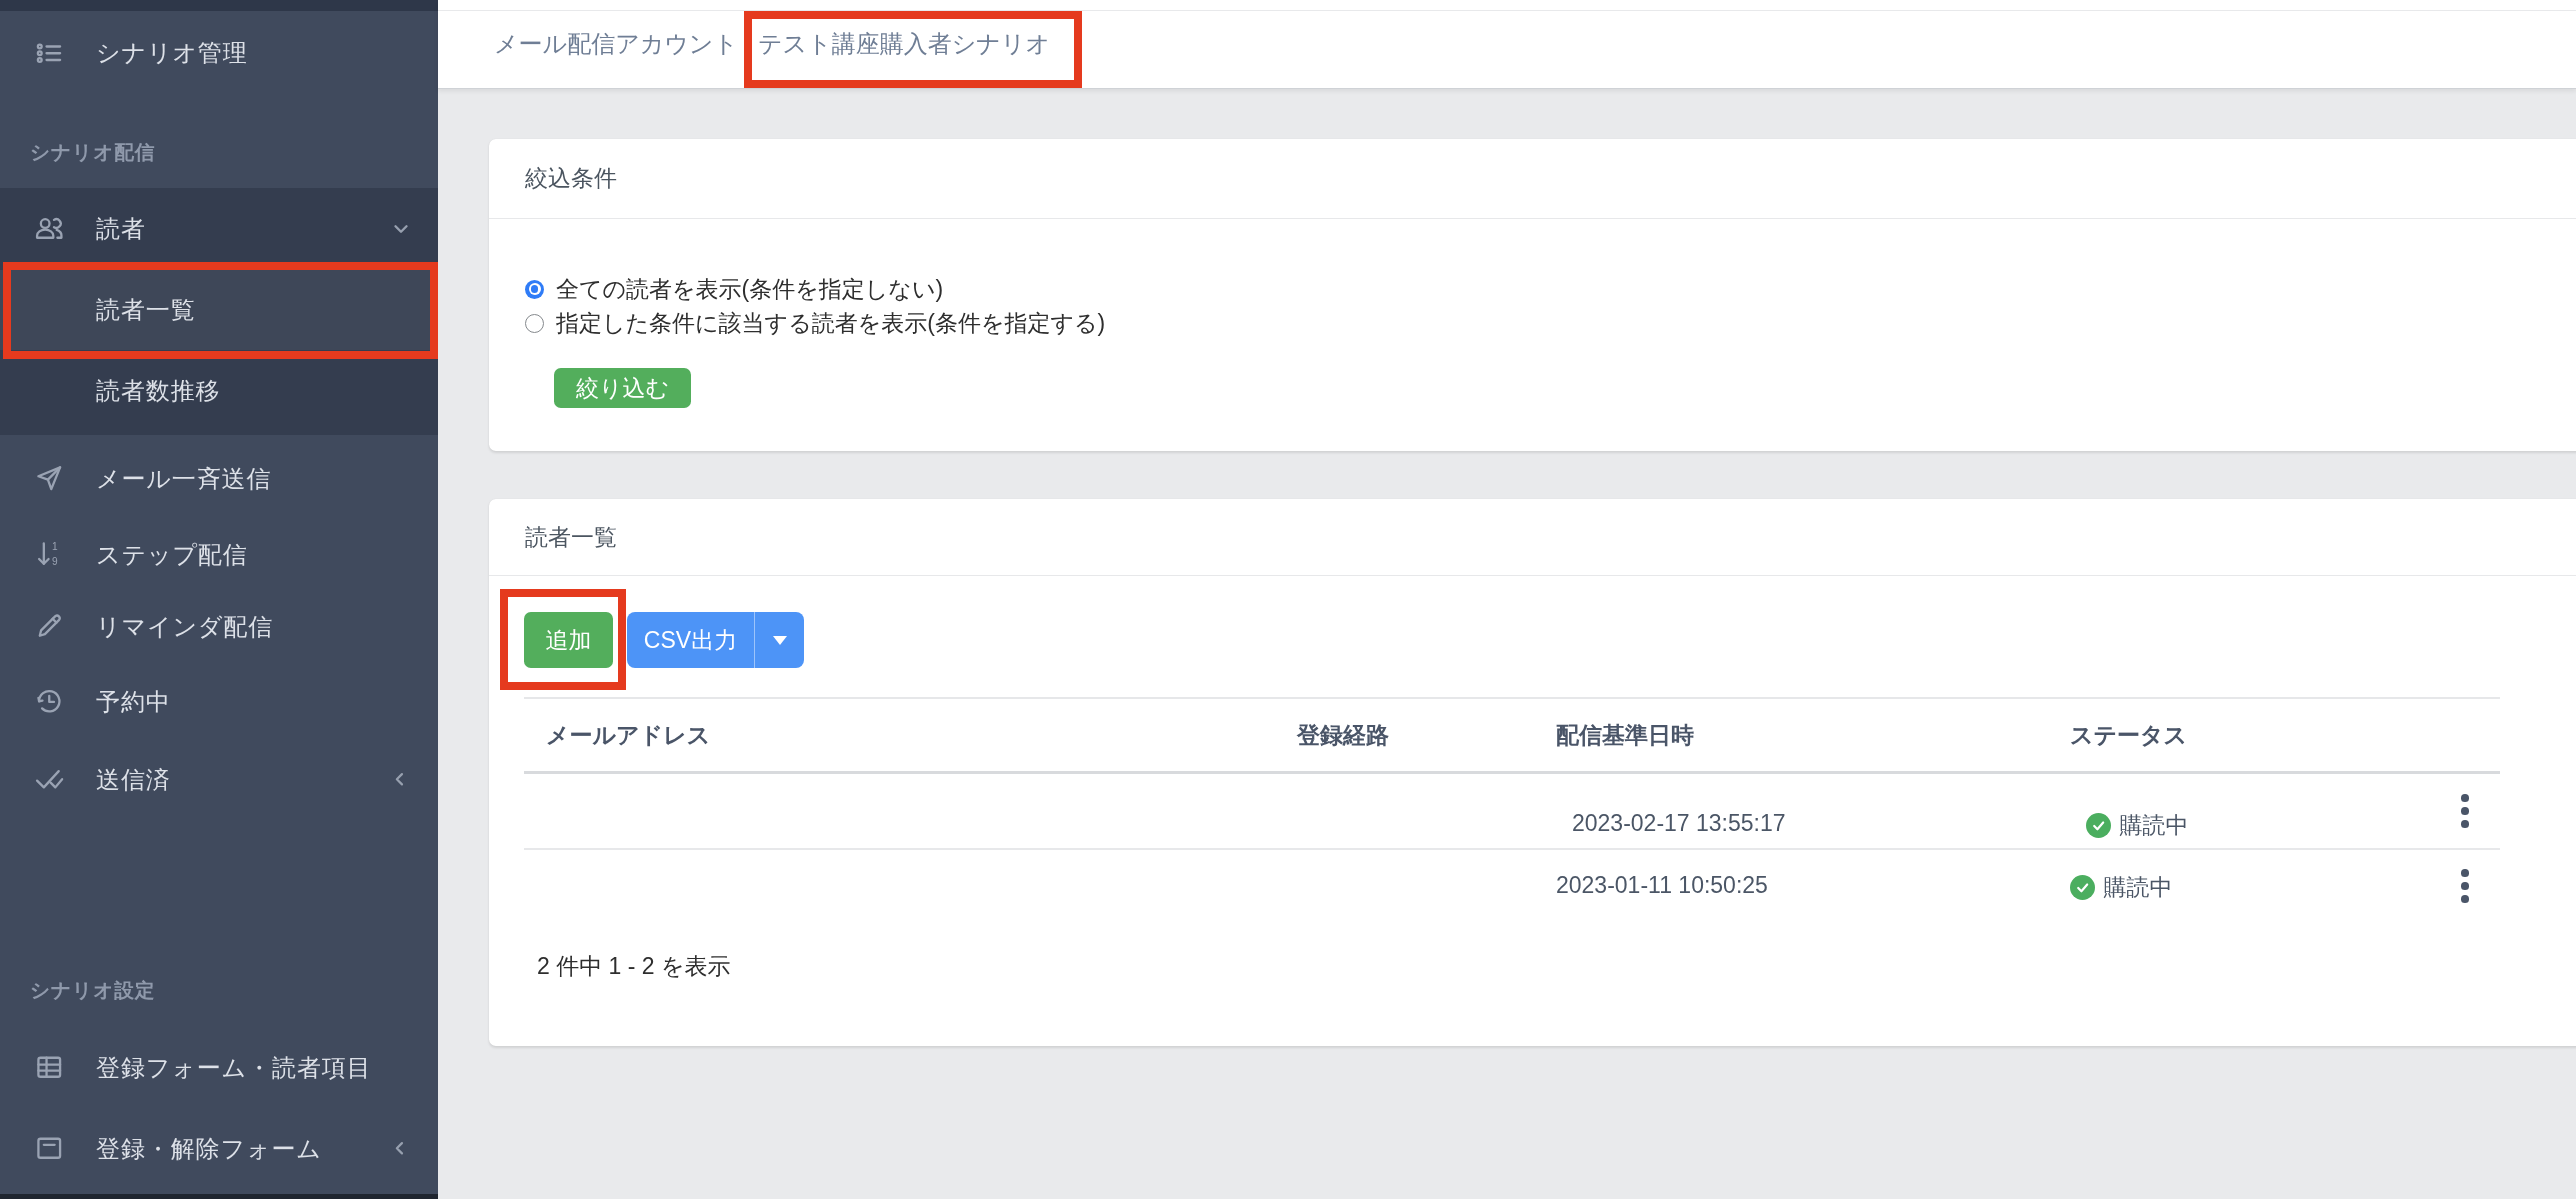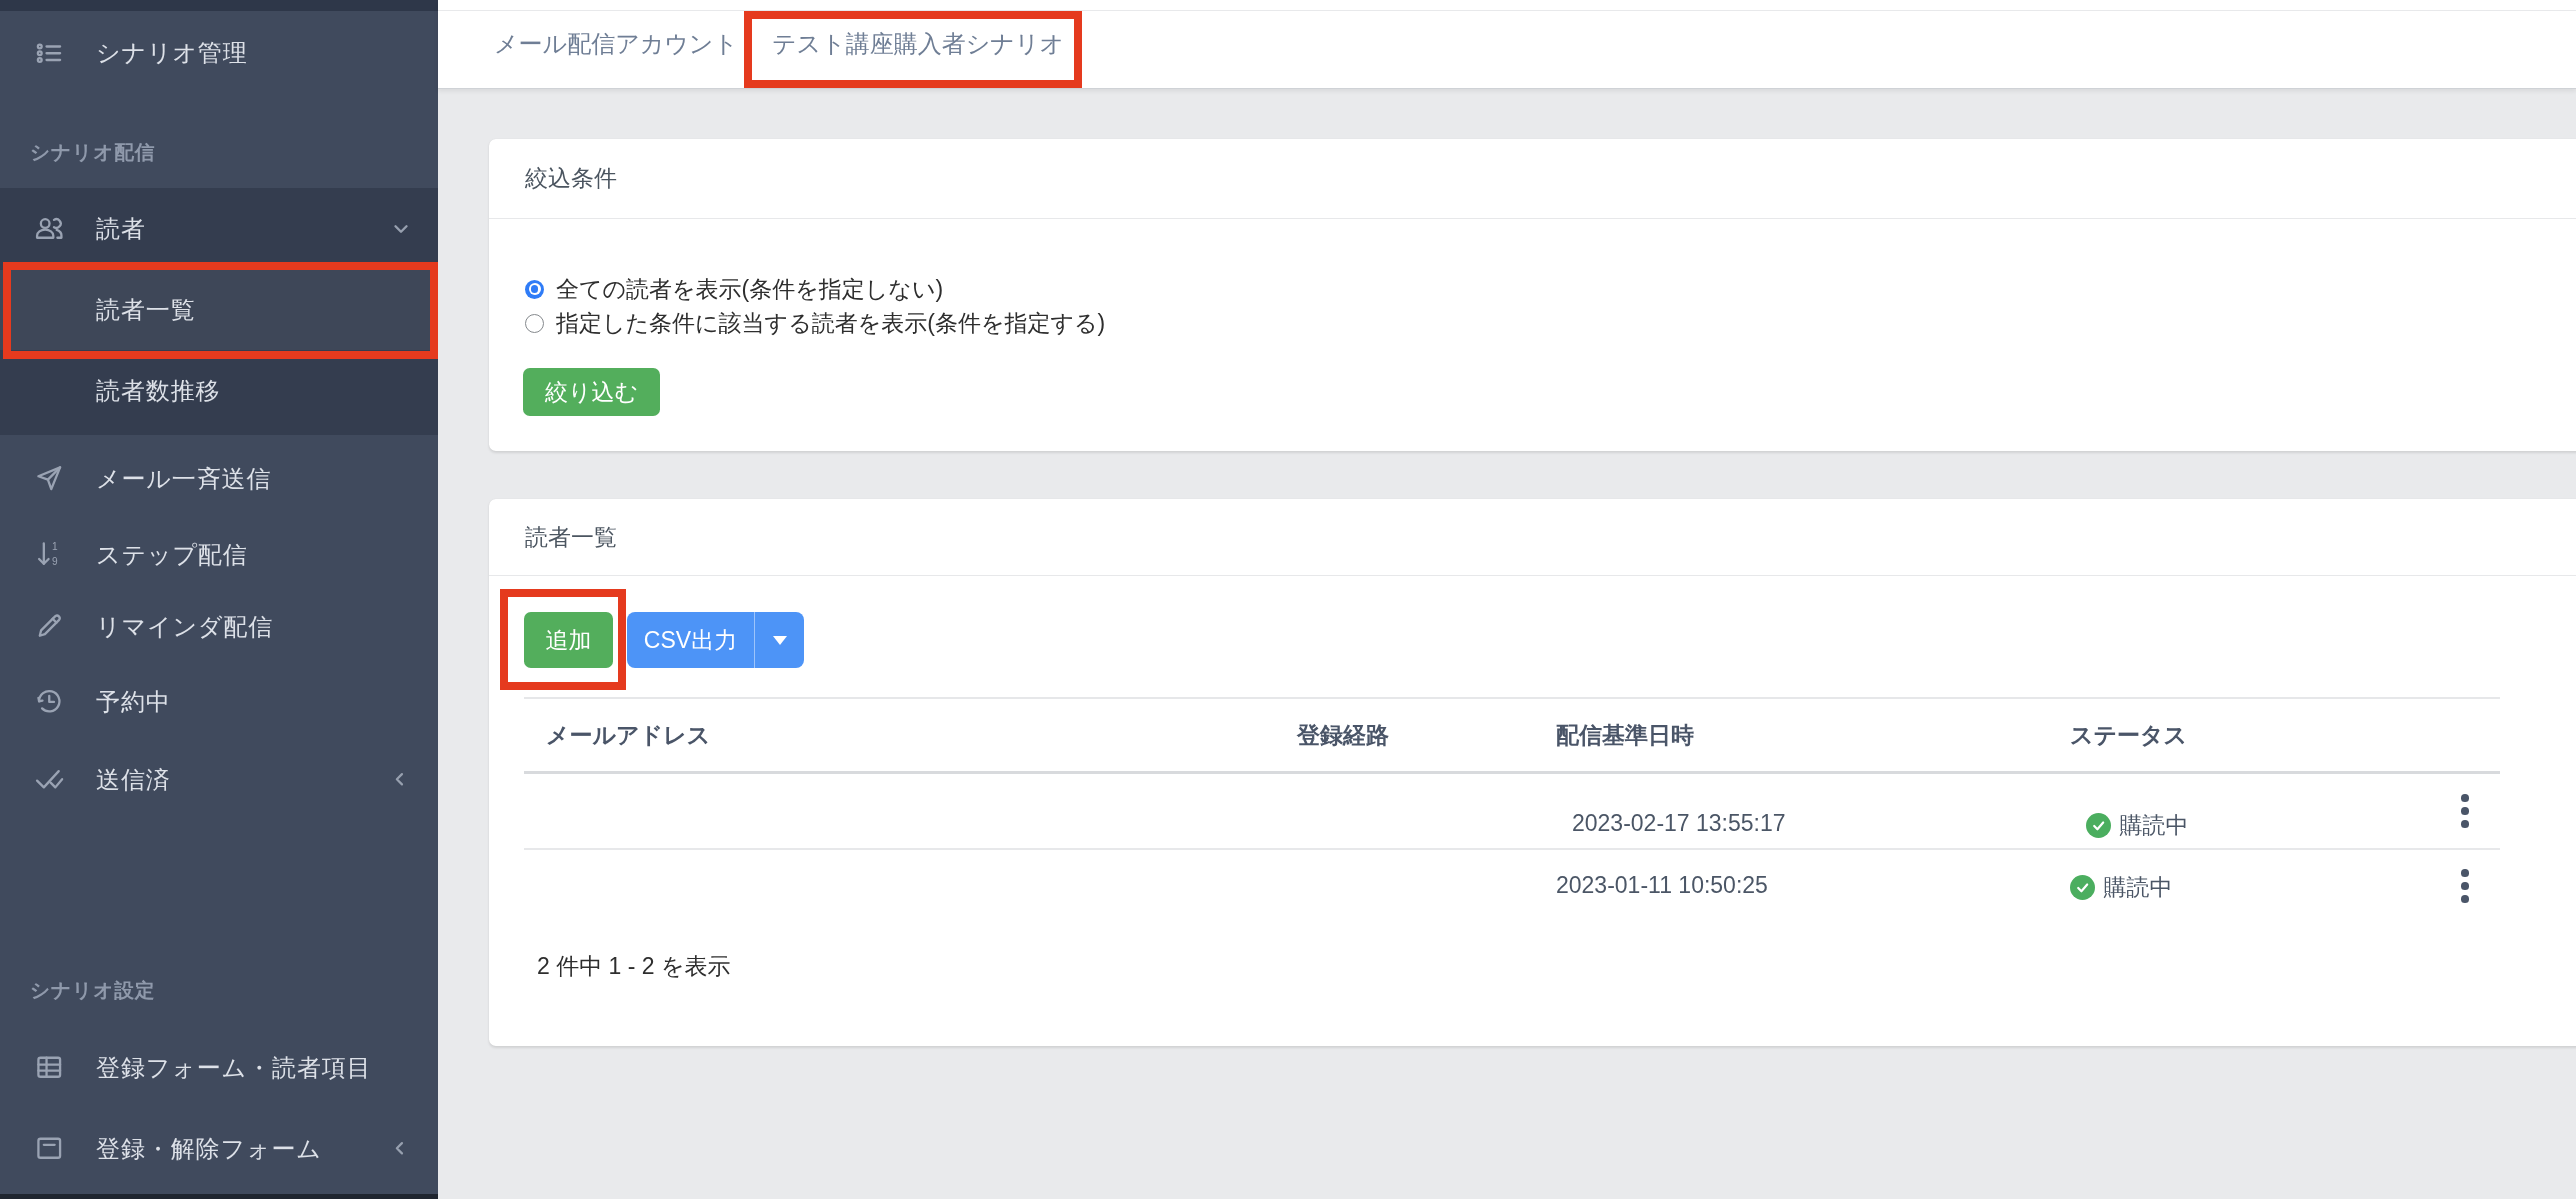--- a/index.html
+++ b/index.html
@@ -26,21 +26,21 @@
   svg.chevicon { stroke:#97a0af; fill:none; stroke-width:2.6; stroke-linecap:round; stroke-linejoin:round; }
 
   
   .topbar {
     position:absolute; left:438px; top:0; width:2138px; height:89px; background:#ffffff;
     border-bottom:0.9px solid #cfd2d6; box-shadow:0 2.6px 4.3px rgba(0,0,0,0.07);
   }
   .topbar-hairline { position:absolute; left:0; top:10.3px; width:100%; height:0.9px; background:#e8e9eb; }
   .tab { position:absolute; top:0; height:88px; display:flex; align-items:center; font-size:24px; color:#6f7e95; cursor:pointer; white-space:nowrap; }
   .tab1 { left:56px; }
-  .tab2 { left:334px;font-family:Liberation Serif, serif; }
+  .tab2 { left:320px;font-family:Liberation Serif, serif; }
 
   
   .card {
     position:absolute; left:489px; width:2312px; background:#ffffff; border-radius:6.8px;
     box-shadow:0 1.7px 2.6px rgba(0,0,0,0.10), 0 0 0.9px rgba(0,0,0,0.08);
   }
   .card-header { position:absolute; left:0; top:0; width:100%; border-bottom:1.7px solid #e7e8ea; display:flex; align-items:center; }
   .card-title { margin-left:36px; font-size:23px; color:#4b5560; }
   .card1 { top:139px; height:312px; }
   .card1 .card-header { height:80px; }
@@ -51,21 +51,21 @@
   .radio-row { position:absolute; left:525px; height:34px; display:flex; align-items:center; cursor:pointer; }
   .radio-row .radio-label { font-size:23px; color:#2e2e2e; margin-left:12px; white-space:nowrap; }
   .radio-outer { width:19px; height:19px; border-radius:50%; flex:0 0 auto; }
   .radio-on { background:#2f7cf7; display:flex; align-items:center; justify-content:center; }
   .radio-on .radio-mid { width:12px; height:12px; background:#ffffff; border-radius:50%; display:flex; align-items:center; justify-content:center; }
   .radio-on .radio-dot { width:7.7px; height:7.7px; background:#2f7cf7; border-radius:50%; }
   .radio-off { background:#ffffff; border:1.7px solid #85898d; }
 
   .btn { display:flex; align-items:center; justify-content:center; border-radius:6.8px; font-size:23px; color:#ffffff; cursor:pointer; white-space:nowrap; }
   .btn-green { background:#53ae5c; }
-  .btn-filter { position:absolute; left:523px; top:368px; width:137px; height:48px; }
+  .btn-filter { position:absolute; left:554px; top:368px; width:137px; height:40px; }
 
   
   .btn-add { position:absolute; left:524px; top:612px; width:89px; height:56px; }
   .btn-csv { position:absolute; left:627px; top:612px; width:177px; height:56px; background:#4d94f7; border-radius:8px; display:flex; cursor:pointer; }
   .btn-csv .csv-main { width:127px; display:flex; align-items:center; justify-content:center; font-size:23px; color:#fff; }
   .btn-csv .csv-caret { flex:1; border-left:1.7px solid rgba(255,255,255,0.45); display:flex; align-items:center; justify-content:center; }
   .caret-down { width:0; height:0; border-left:7.7px solid transparent; border-right:7.7px solid transparent; border-top:9.4px solid #ffffff; }
 
   .tline { position:absolute; left:524px; width:1976px; background:#e6e7e9; height:1.7px; }
   .tline-top { top:697px; }

